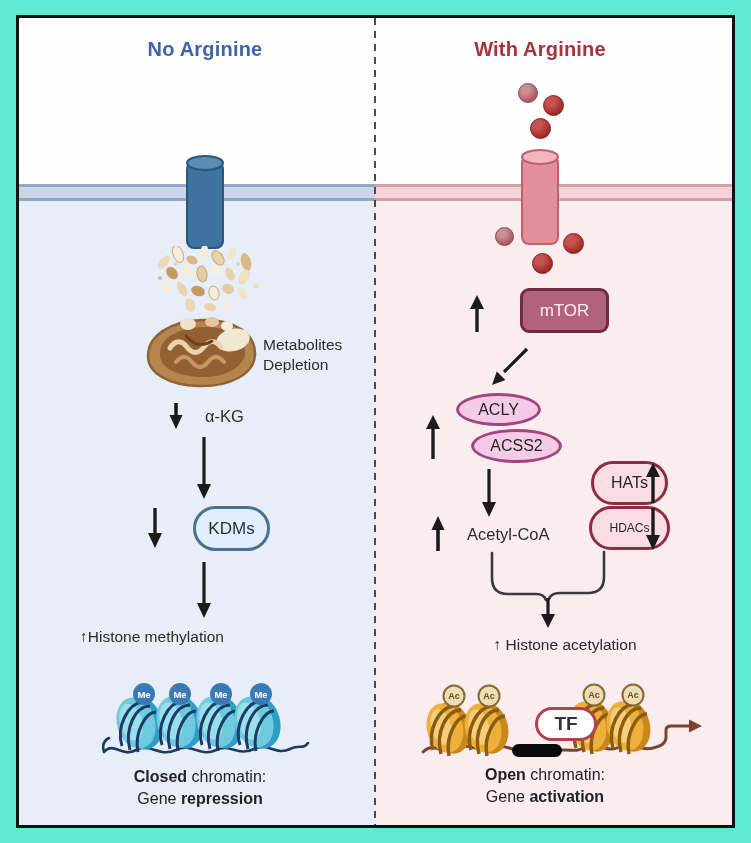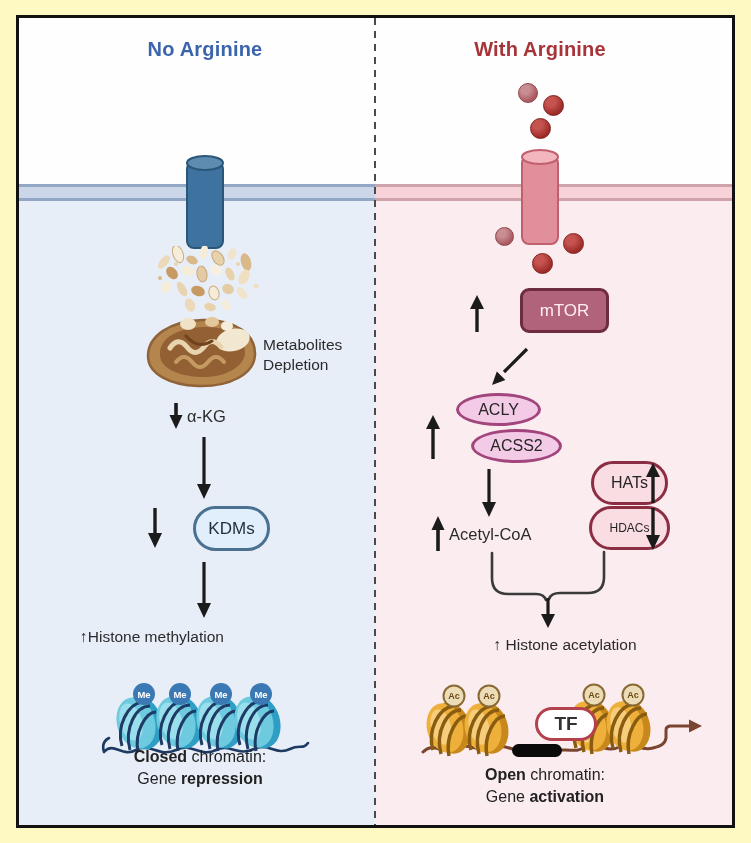--- a/index.html
+++ b/index.html
@@ -1,16 +1,16 @@
 <!DOCTYPE html>
 <html><head>
 <meta charset="utf-8">
 <style>
   html,body{margin:0;padding:0;background:#fff;}
-  .canvas{position:relative;width:751px;height:843px;background:#fef9c3;overflow:hidden;
+  .canvas{position:relative;width:751px;height:843px;background:#5eead4;overflow:hidden;
           font-family:"Liberation Sans","DejaVu Sans",sans-serif;color:#2b2b2b;}
   .frame{position:absolute;left:16px;top:15px;width:719px;height:813px;
          border:3px solid #111;background:#fefefe;box-sizing:border-box;}
   .abs{position:absolute;}
   .panel-bg{position:absolute;top:184px;height:641px;}
   .bg-left{left:19px;width:356px;background:#e8eef8;}
   .bg-right{left:375px;width:357px;background:#fbecf0;}
   .membrane{position:absolute;top:184px;height:17px;box-sizing:border-box;}
   .mem-left{left:19px;width:356px;background:#cbd7e9;border-top:3px solid #92a7c6;border-bottom:3px solid #92a7c6;}
   .mem-right{left:375px;width:357px;background:#f7d3d9;border-top:3px solid #d0a3ab;border-bottom:3px solid #d0a3ab;}
@@ -26,21 +26,21 @@
   .kdms{left:166px;top:506px;width:77px;height:45px;background:#e0effb;border:3px solid #4a7191;border-radius:23px;font-size:17px;color:#1f2d3a;}
   .mtor{left:493px;top:288px;width:89px;height:45px;background:#b2637c;border:3px solid #6e2d3f;border-radius:9px;font-size:17px;color:#ffeef3;}
   .acly{left:429px;top:393px;width:85px;height:33px;background:#f4cbe7;border:3px solid #a2457c;border-radius:50%;font-size:16px;color:#252525;}
   .acss2{left:444px;top:429px;width:91px;height:34px;background:#f4cbe7;border:3px solid #a2457c;border-radius:50%;font-size:16px;color:#252525;}
   .hats{left:564px;top:461px;width:77px;height:44px;background:#fadde3;border:3.5px solid #8c2e43;border-radius:22px;font-size:16px;color:#252525;}
   .hdacs{left:562px;top:506px;width:81px;height:44px;background:#fadde3;border:3.5px solid #8c2e43;border-radius:22px;font-size:12px;color:#252525;}
   .tf{left:508px;top:707px;width:62px;height:34px;background:#fff;border:3.5px solid #b5414e;border-radius:18px;font-size:19px;font-weight:600;color:#333;z-index:5;}
   .blackbar{position:absolute;left:512px;top:744px;width:50px;height:13px;background:#0a0a0a;border-radius:7px;z-index:5;}
   .caption{position:absolute;text-align:center;font-size:16px;line-height:22px;color:#222;}
   .lbl{position:absolute;font-size:15.5px;line-height:20px;color:#2b2b2b;}
-  .row{position:absolute;display:flex;align-items:center;gap:3px;}
+  .row{position:absolute;display:flex;align-items:center;gap:21px;}
   .flowtext{font-size:16.5px;color:#2b2b2b;}
   svg{display:block;}
   svg text{font-family:"Liberation Sans","DejaVu Sans",sans-serif;}
 </style>
 </head>
 <body>
 
 <div class="canvas">
   <div class="frame"></div>
 
@@ -187,21 +187,21 @@
       <ellipse cx="36" cy="40" rx="19" ry="26" transform="rotate(-16 36 40)" fill="#6ecadf"></ellipse>
       <ellipse cx="31" cy="39" rx="11" ry="19" transform="rotate(-16 31 39)" fill="#9adfec"></ellipse>
       <path d="M22,63 C16,43 28,21 42,19" fill="none" stroke="#1d3b66" stroke-width="3"></path>
       <path d="M30,67 C24,45 36,23 50,23" fill="none" stroke="#1d3b66" stroke-width="3"></path>
       <path d="M38,69 C34,49 46,29 56,29" fill="none" stroke="#1d3b66" stroke-width="3"></path>
       <circle cx="43" cy="12" r="11" fill="#3b79b4"></circle>
       <text x="43" y="12" text-anchor="middle" dominant-baseline="central" font-size="9.5" font-weight="bold" fill="#fff">Me</text>
     </g>
   </svg>
 
-  <div class="caption" style="left:80px;top:746px;width:240px;">
+  <div class="caption" style="left:80px;top:766px;width:240px;">
     <div><b>Closed</b><span> chromatin:</span></div>
     <div><span>Gene </span><b>repression</b></div>
   </div>
 
   <svg class="abs" style="left:468px;top:293px;" width="18" height="42">
     <line x1="9" y1="39" x2="9" y2="14" stroke="#1b1b1b" stroke-width="3.4"></line>
     <polygon points="2,16 16,16 9,2" fill="#1b1b1b"></polygon>
   </svg>
   <div class="node mtor">
     <span>mTOR</span>

